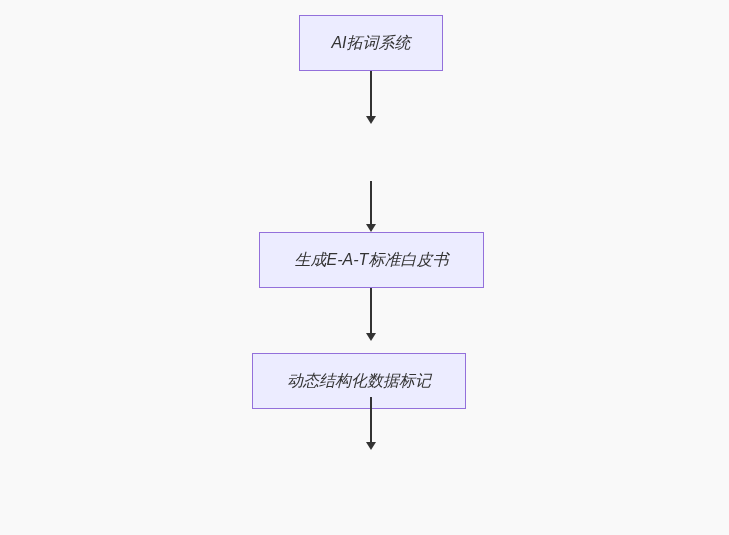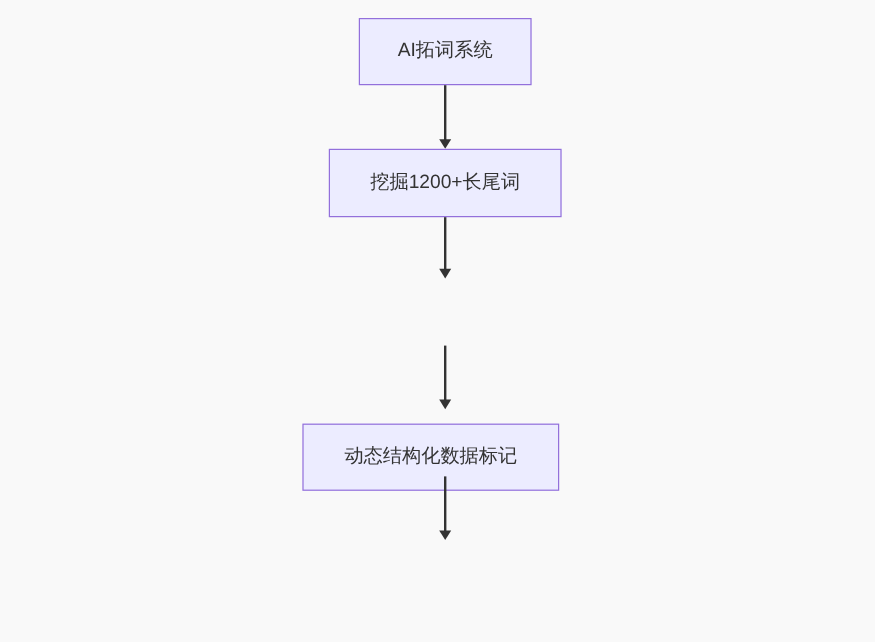--- a/index.html
+++ b/index.html
@@ -2,21 +2,21 @@
 <html style="--bg: #F9F9F9; --node-fill: #ECECFF; --node-border: #9370DB; --arrow: #333333; --text: #333333;"><head>
 <meta charset="utf-8">
 <style>
   :root {
     --bg: #F9F9F9;
     --node-fill: #ECECFF;
     --node-border: #9370DB;
     --arrow: #333333;
     --text: #333333;
   }
-  * { margin: 0; padding: 0; box-sizing: border-box; }
+  * { margin: 0; padding: 0; box-sizing: border-box; font-style: italic; }
   html, body {
     width: 729px;
     height: 535px;
     background: var(--bg);
     font-family: "Liberation Sans", "DejaVu Sans", sans-serif;
     overflow: hidden;
   }
   .canvas {
     position: relative;
     width: 729px;
@@ -77,29 +77,29 @@
 
   <div class="node n1">
     <span>AI拓词系统</span>
   </div>
 
   <div class="arrow a1">
     <div class="arrow-line"></div>
     <div class="arrow-head"></div>
   </div>
 
-  <div class="node n2">
-    <span>挖掘1200+长尾词</span>
-  </div>
 
   <div class="arrow a2">
     <div class="arrow-line"></div>
     <div class="arrow-head"></div>
   </div>
 
+  <div class="node n3">
+    <span>生成E-A-T标准白皮书</span>
+  </div>
 
   <div class="arrow a3">
     <div class="arrow-line"></div>
     <div class="arrow-head"></div>
   </div>
 
   <div class="node n4">
     <span>动态结构化数据标记</span>
   </div>
 

